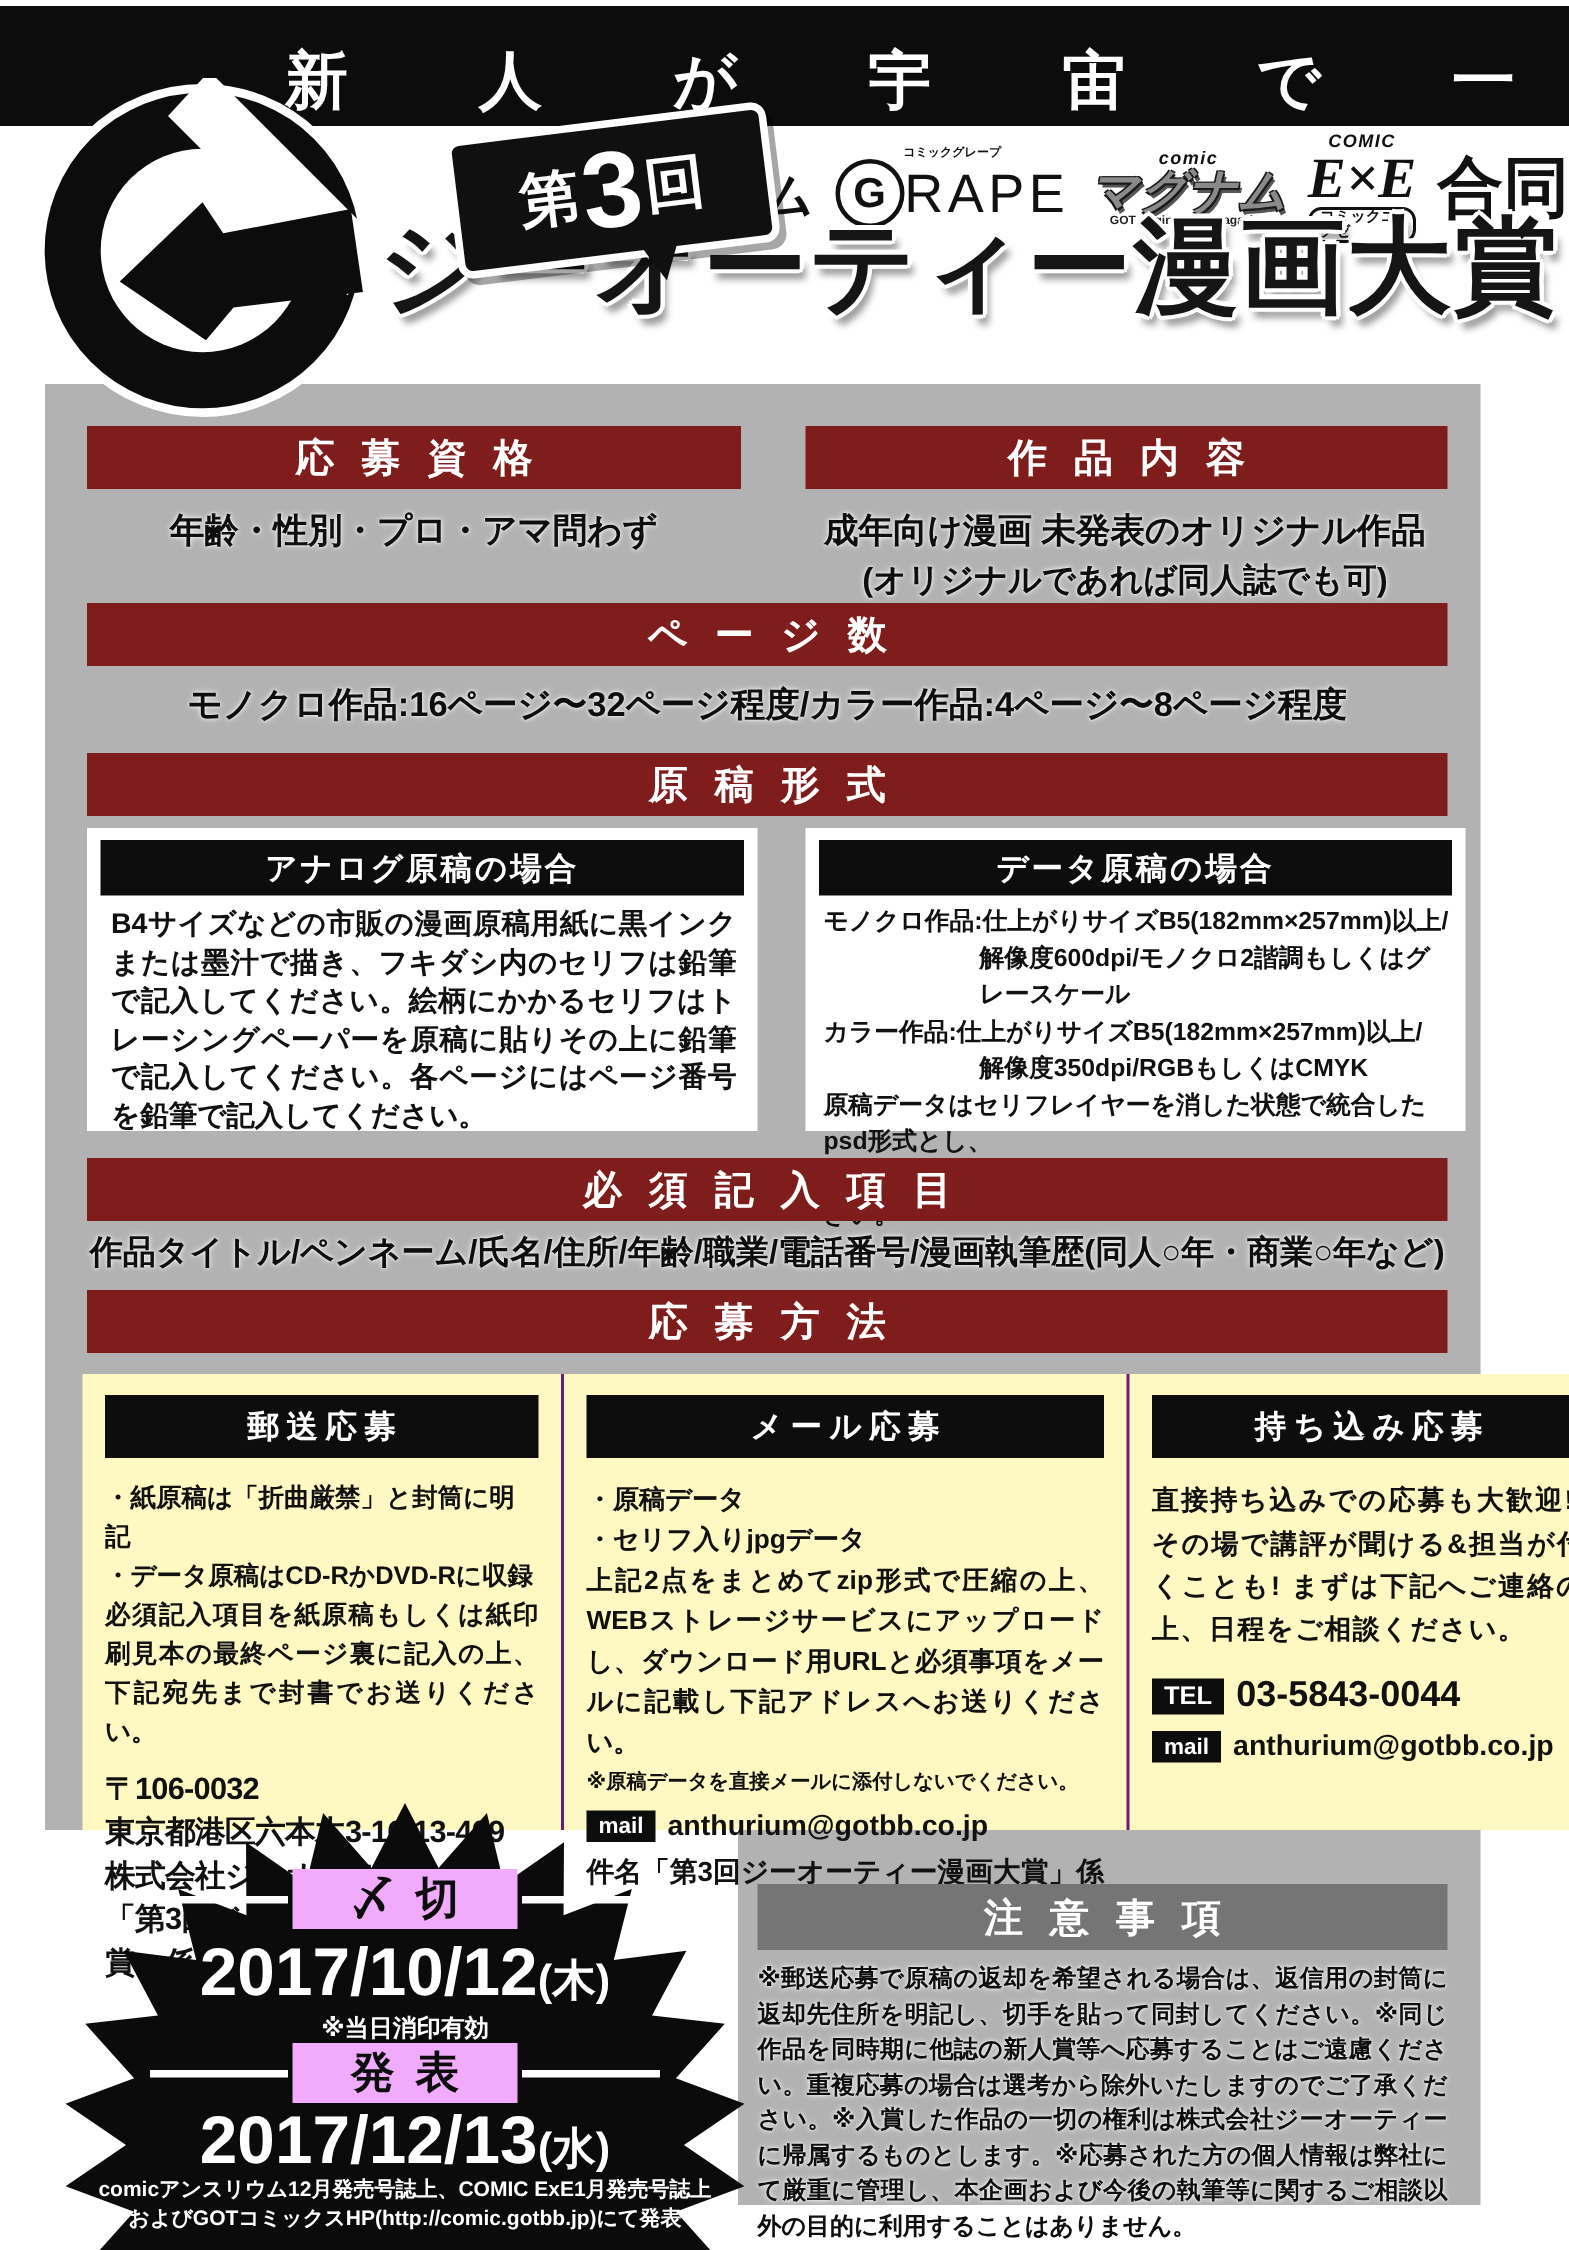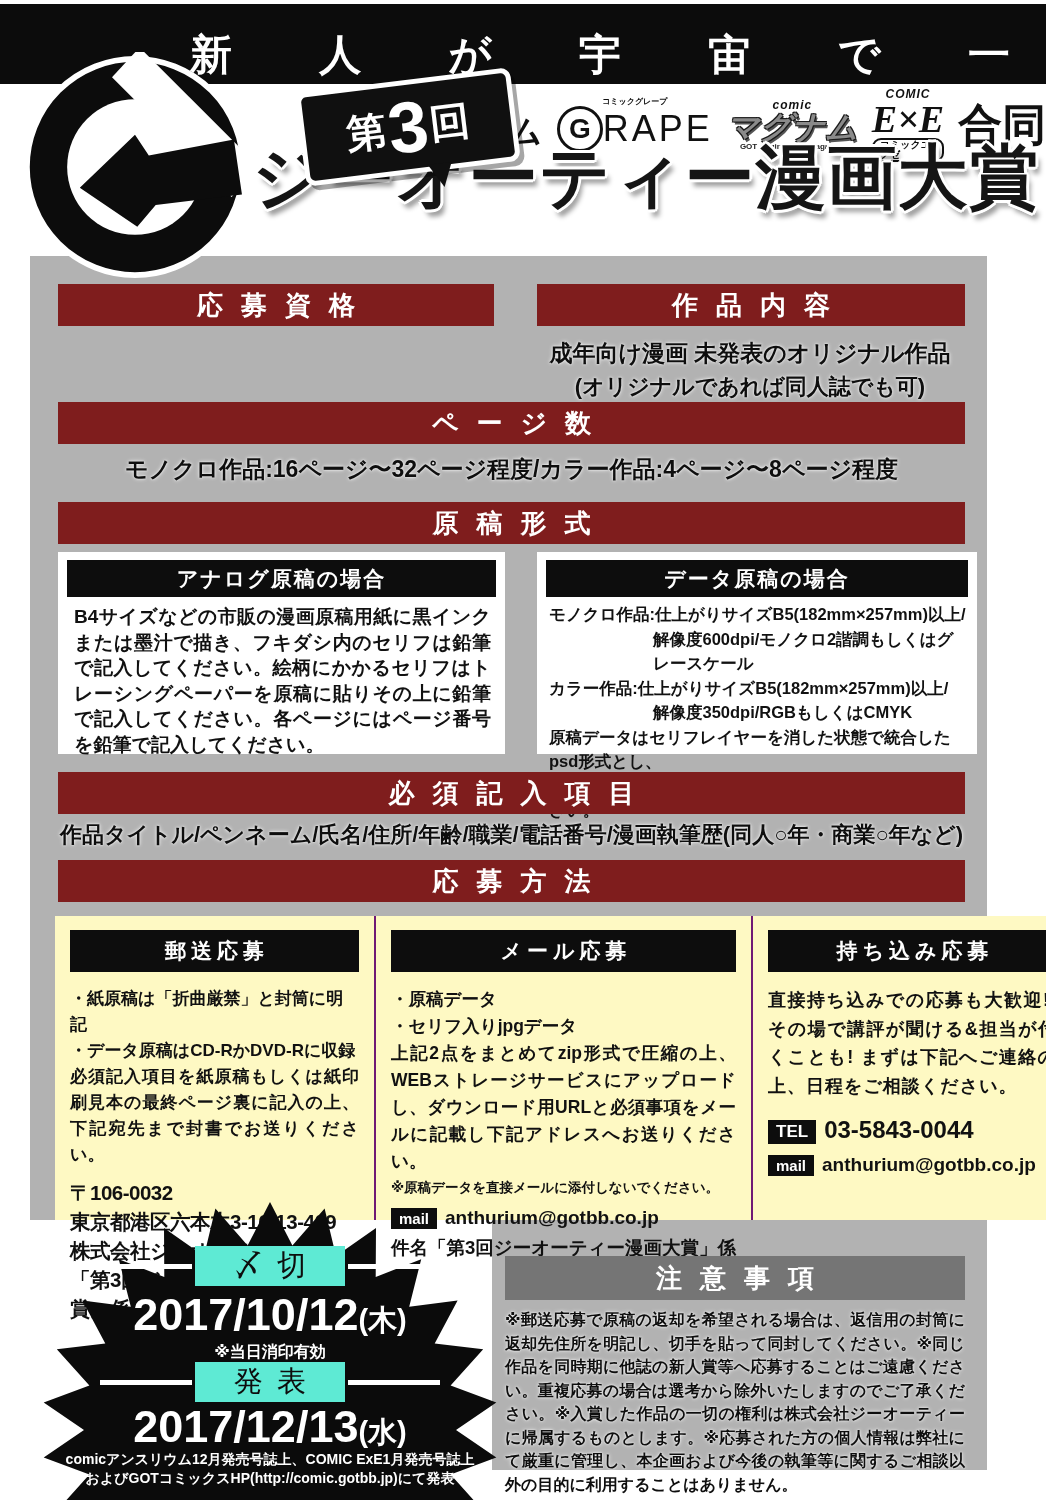--- a/index.html
+++ b/index.html
@@ -68,22 +68,22 @@
   .mail-row{margin-top:10px;font-size:19px;font-weight:900;white-space:nowrap;}
   .tel-row{margin-top:16px;font-size:24px;font-weight:900;white-space:nowrap;}
   .subject{margin-top:6px;font-size:18.5px;font-weight:900;white-space:nowrap;}
   
   .notice-body{position:absolute;left:505px;top:1308px;width:460px;font-size:16px;font-weight:700;
                line-height:23.5px;text-align:justify;color:#0e0e0e;
                text-shadow:0 0 2px rgba(255,255,255,.95),0 0 4px rgba(255,255,255,.8);}
   
   .starburst{position:absolute;left:30px;top:1196px;width:490px;height:304px;z-index:3;}
   .sb-item{position:absolute;z-index:4;color:#fff;text-align:center;}
-  .sb-label{left:195px;width:150px;height:40px;background:#5eead4;color:#0d0d0d;display:flex;align-items:center;
-            justify-content:center;font-size:29px;font-weight:400;letter-spacing:14px;text-indent:14px;}
+  .sb-label{left:195px;width:150px;height:40px;background:#f0abfc;color:#0d0d0d;display:flex;align-items:center;
+            justify-content:center;font-size:29px;font-weight:700;letter-spacing:14px;text-indent:14px;}
   .sb-line{position:absolute;height:5px;background:#fff;z-index:4;}
   .sb-date{left:60px;width:420px;font-weight:900;font-size:45px;line-height:1;white-space:nowrap;}
   .sb-date .dow{font-size:29px;}
   .sb-note{left:60px;width:420px;font-size:16px;font-weight:700;}
   .sb-small{left:40px;width:460px;font-size:14px;font-weight:700;line-height:19px;white-space:nowrap;}
 </style>
 </head>
 <body>
 
 <div class="page">
@@ -137,20 +137,21 @@
     </div>
     <div class="joint">合同</div>
   </div>
 
   <div class="main-title">ジーオーティー漫画大賞</div>
 
   <div class="panel"></div>
   <div class="cutout"></div>
 
   <div class="bar" style="left:58px;top:284px;width:436px;">応募資格</div>
+  <div class="gtext center" style="left:58px;top:338px;width:436px;font-size:23px;">年齢・性別・プロ・アマ問わず</div>
 
   <div class="bar" style="left:537px;top:284px;width:428px;">作品内容</div>
   <div class="gtext center" style="left:510px;top:338px;width:480px;font-size:23px;">成年向け漫画 未発表のオリジナル作品</div>
   <div class="gtext center" style="left:510px;top:372px;width:480px;font-size:22px;">(オリジナルであれば同人誌でも可)</div>
 
   <div class="bar" style="left:58px;top:402px;width:907px;">ページ数</div>
   <div class="gtext center" style="left:58px;top:454px;width:907px;font-size:23px;">
     <b style="font-weight:900;">モノクロ作品</b><span>:16ページ〜32ページ程度/</span><b style="font-weight:900;">カラー作品</b><span>:4ページ〜8ページ程度</span>
   </div>
 

